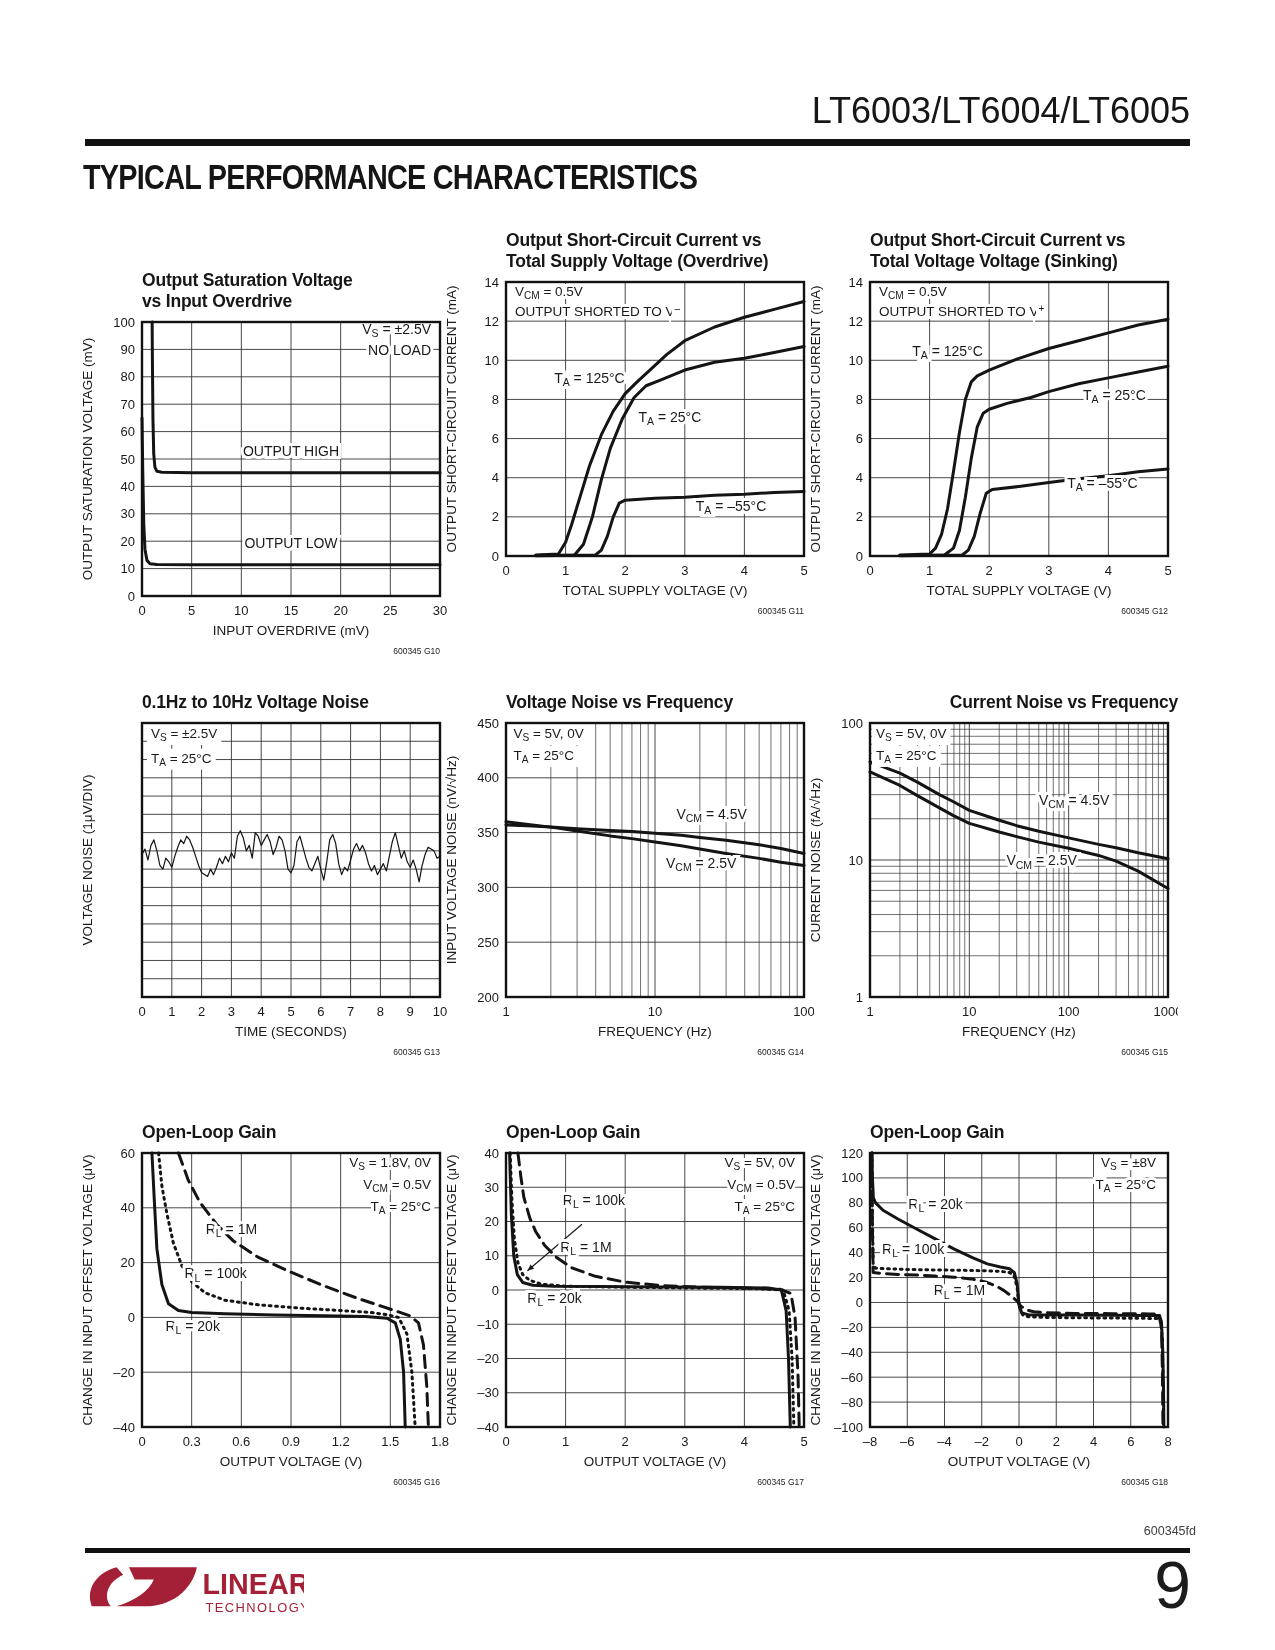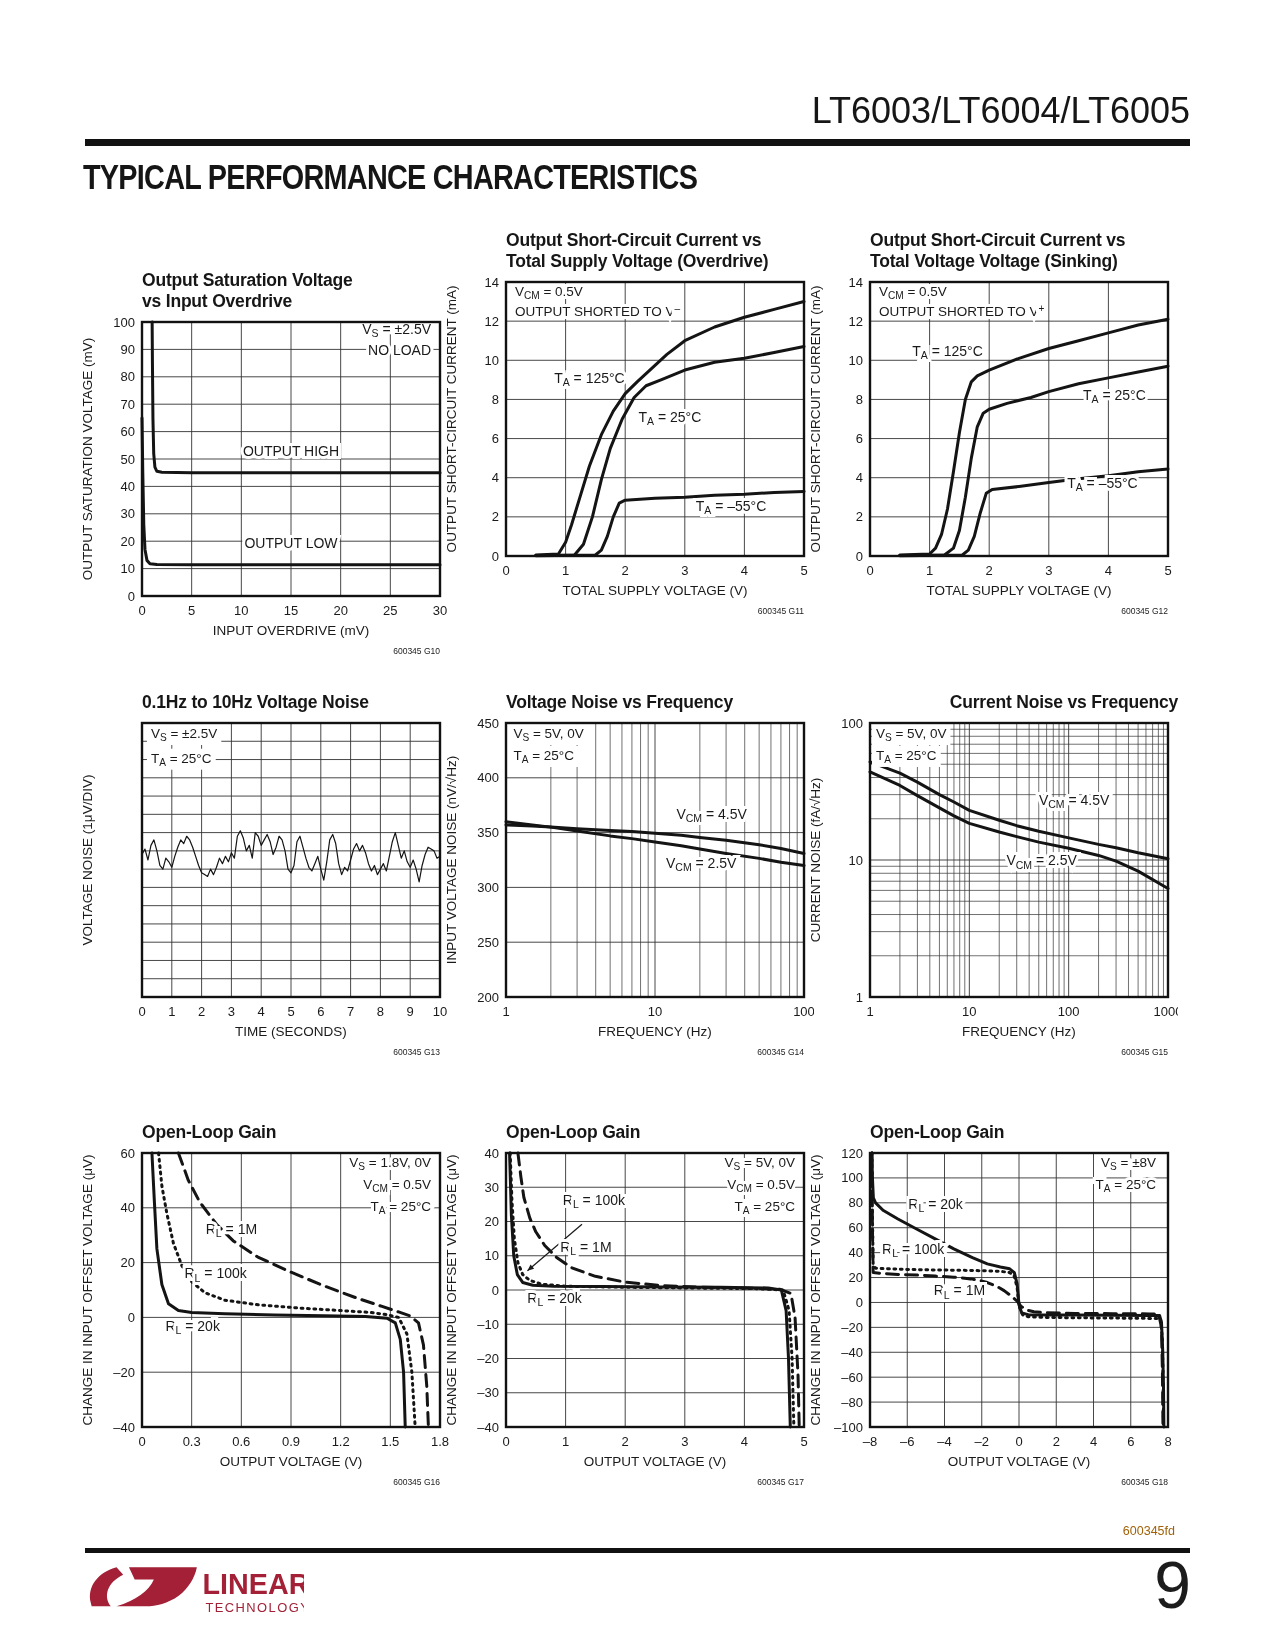--- a/index.html
+++ b/index.html
@@ -9,21 +9,21 @@
                letter-spacing:0px;color:#161616;}
   .header-rule{position:absolute;left:85px;right:85px;top:139px;height:7px;background:#111;}
   .section-title{position:absolute;left:83px;top:158px;font-size:31px;font-weight:700;
                  letter-spacing:-0.8px;transform:scale(0.93,1.12);transform-origin:left top;
                  color:#151515;white-space:nowrap;}
   .figure{position:absolute;width:372px;}
   .fig-title{font-weight:700;font-size:17.5px;line-height:21px;padding-left:64px;
              margin-bottom:4px;color:#161616;letter-spacing:-0.2px;}
   .fig-title div{white-space:nowrap;}
   svg text{font-family:"Liberation Sans",sans-serif;}
-  .footer-code{position:absolute;top:1524px;right:100px;font-size:12.5px;color:#a16207;}
+  .footer-code{position:absolute;top:1524px;right:79px;font-size:12.5px;color:#404040;}
   .footer-rule{position:absolute;left:85px;right:85px;top:1548px;height:5px;background:#111;}
   .page-number{position:absolute;top:1552px;right:84px;font-size:66px;font-weight:400;
                color:#1c1c1c;line-height:1;}
   .logo{position:absolute;left:84px;top:1560px;}
 </style>
 </head>
 <body>
 
 <div id="page">
 

